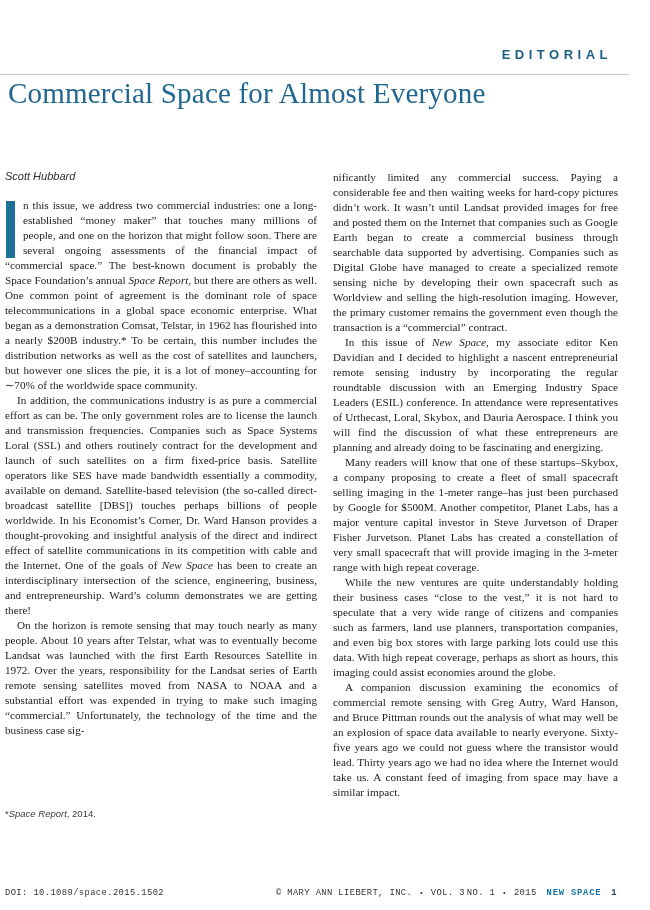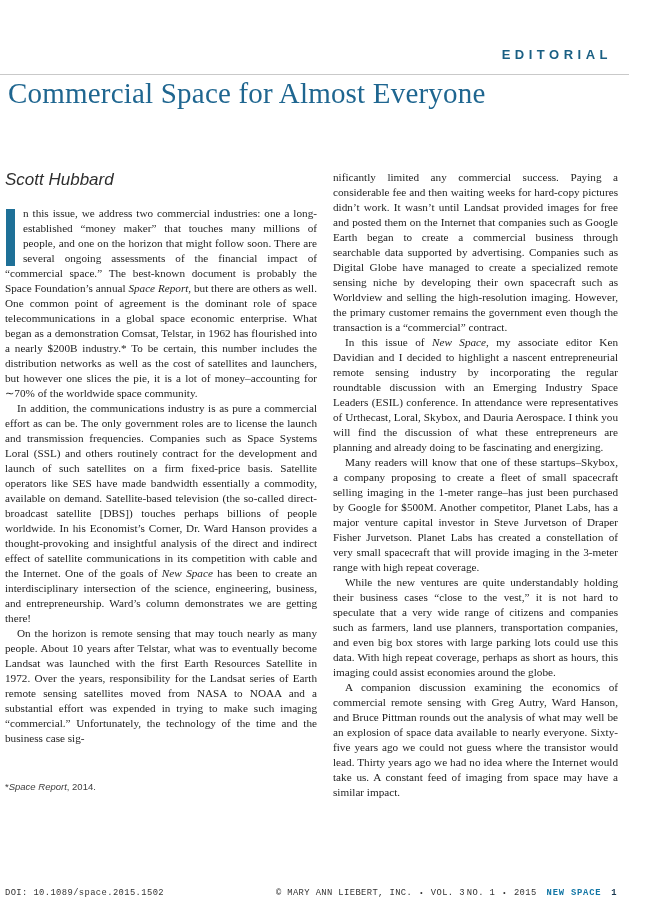--- a/index.html
+++ b/index.html
@@ -30,34 +30,34 @@
     font-family:"Liberation Serif", serif; white-space:nowrap;
   }
   .columns {
     position:absolute; top:170px; left:5px; width:613px;
     display:flex; gap:16px;
   }
   .col-left  { width:312px; }
   .col-right { width:285px; }
   .author-block {
     font-family:"Liberation Sans", sans-serif; font-style:italic;
-    font-size:17px; color:#2e2e2e; margin-bottom:16px;
+    font-size:11px; color:#2e2e2e; margin-bottom:16px;
   }
   .author-name { margin-bottom:14px; }
   .columns p {
     font-size:11.2px; line-height:15px; text-align:justify;
     margin:0; color:#1d1d1d;
   }
   .columns p.indent { text-indent:12px; }
   .dropcap {
     float:left; width:9px; height:57px; margin:3px 8px 0 1px;
     background:#1e7097; color:transparent; overflow:hidden; font-size:8px;
   }
   .footnote {
-    position:absolute; top:781px; left:5px;
+    position:absolute; top:808px; left:5px;
     font-family:"Liberation Sans", sans-serif; font-size:9.5px; color:#3c3c3c;
   }
   .footer {
     position:absolute; top:888px; left:5px; width:612px;
     display:flex; justify-content:space-between; align-items:baseline;
     font-family:Liberation Mono, monospace; font-size:8.8px;
     letter-spacing:0.4px; color:#333333; white-space:nowrap;
   }
   .footer .sep { margin:0 7px; font-size:7px; }
   .footer .gap { margin-left:2px; }

